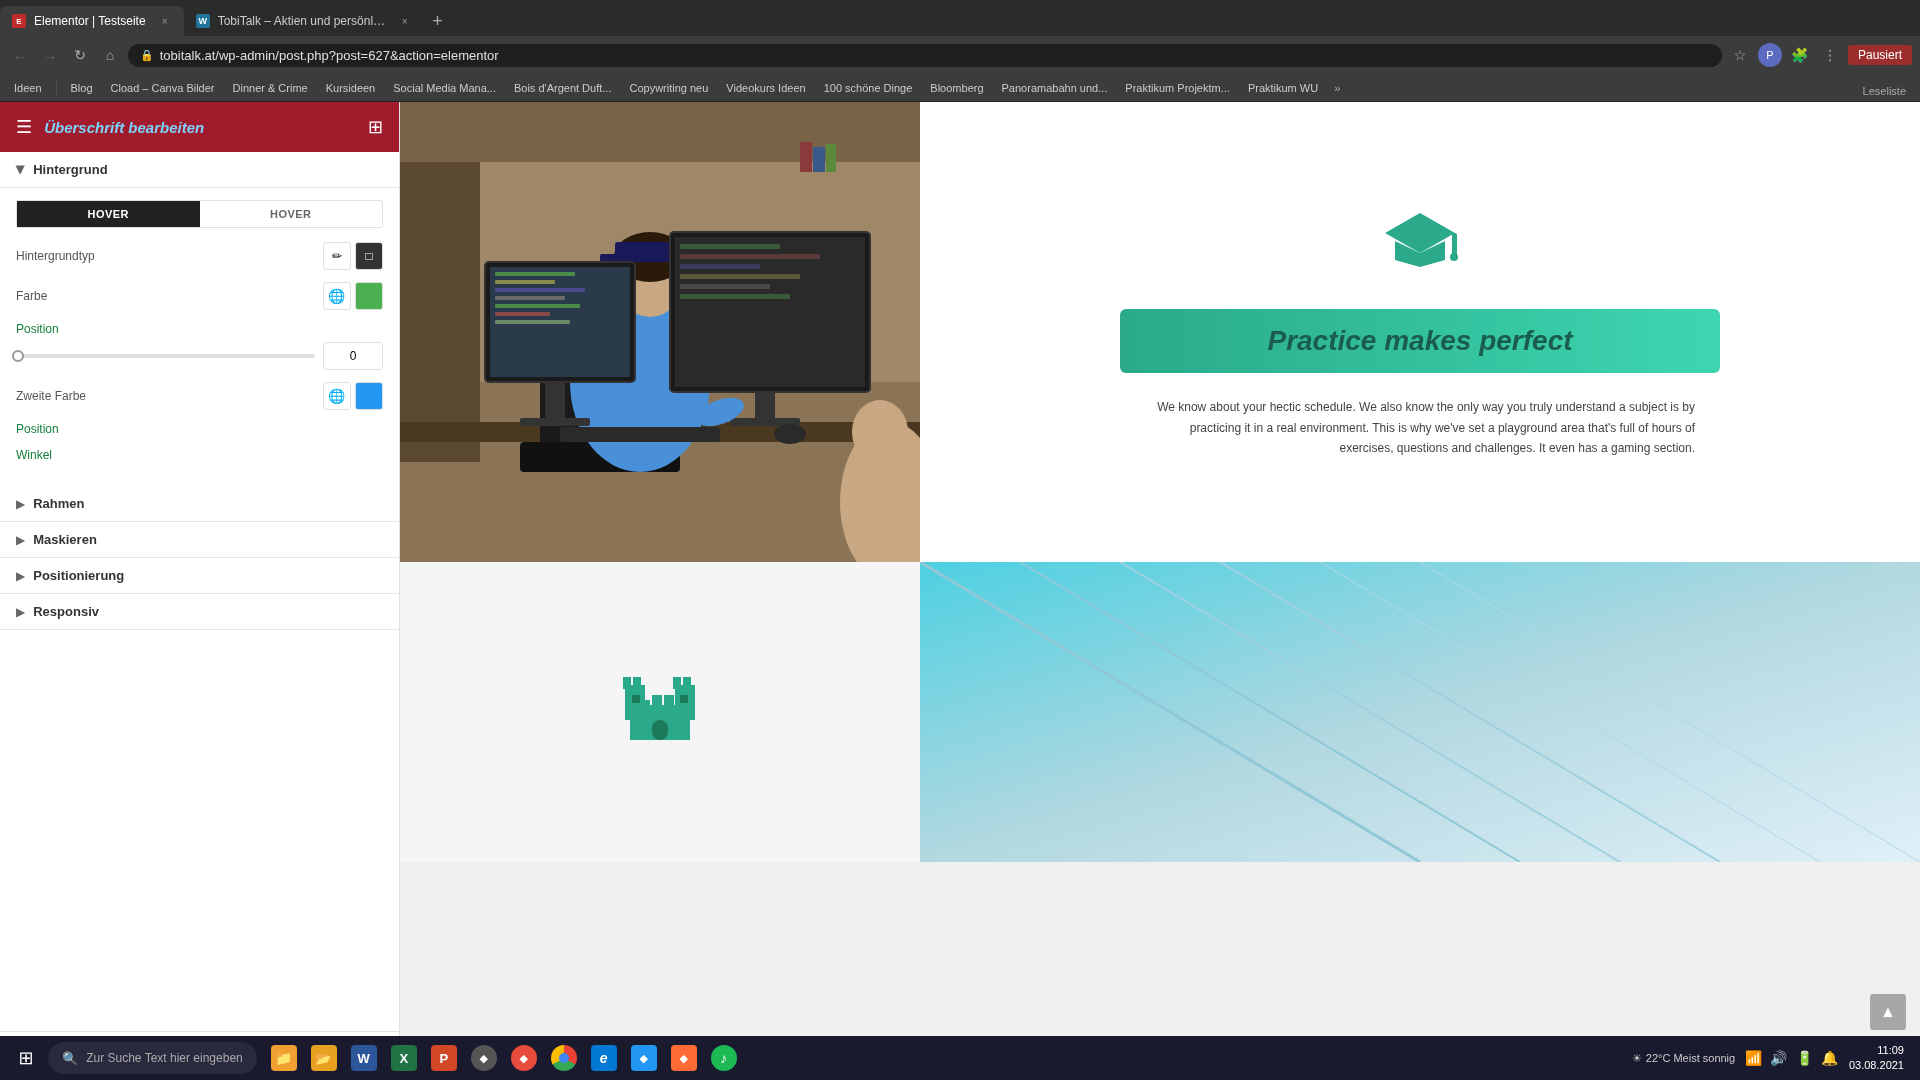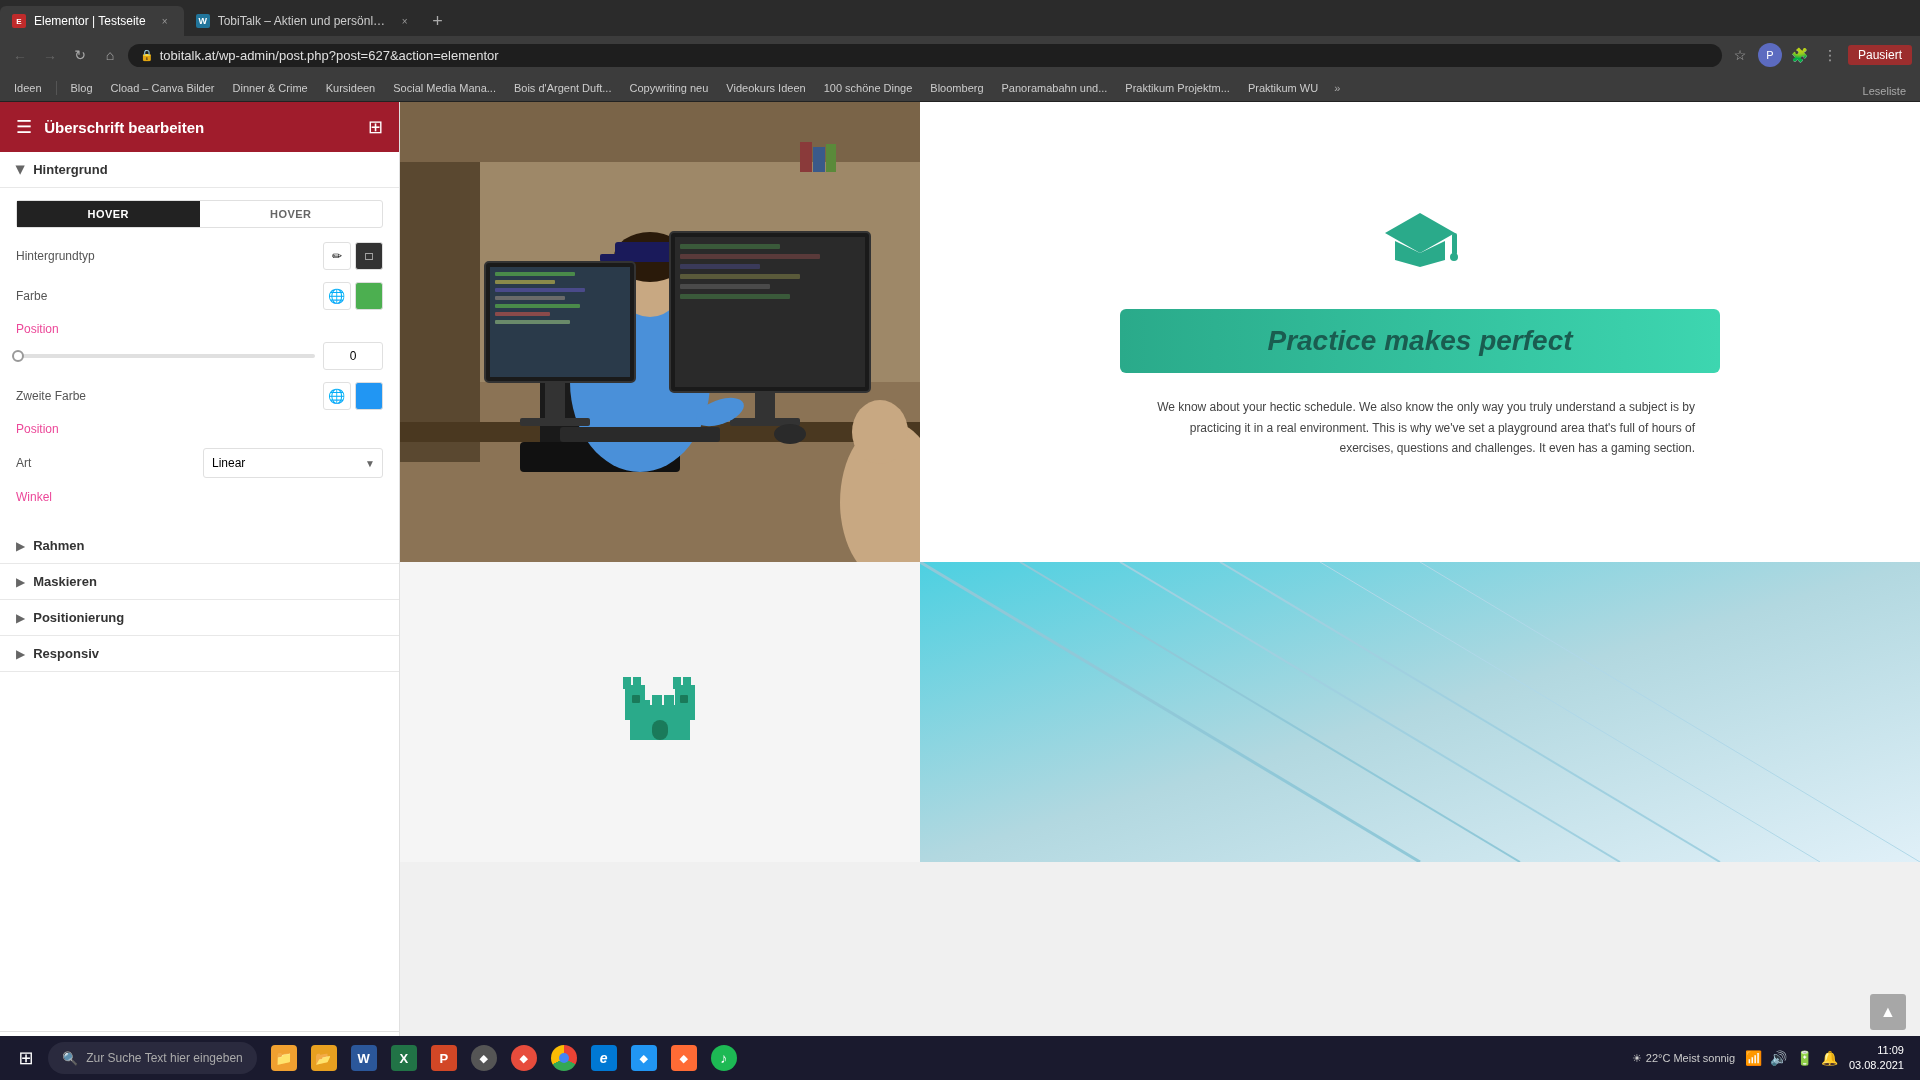--- a/index.html
+++ b/index.html
@@ -29,21 +29,21 @@
     .reading-btn { background: transparent; color: #aaa; font-size: 11px; padding: 2px 6px; cursor: pointer; margin-top: 6px; }
 
     
     .main-layout { display: flex; height: calc(1080px - 36px - 38px - 28px); }
 
     
     .elementor-panel { width: 400px; background: #fff; display: flex; flex-direction: column; border-right: 1px solid #e0e0e0; overflow: hidden; }
 
     .panel-header { background: #a01c2c; display: flex; align-items: center; padding: 0 16px; height: 50px; }
     .panel-menu-icon { color: #fff; font-size: 18px; cursor: pointer; margin-right: 12px; }
-    .panel-title { color: #ffffff; font-size: 15px; font-weight: 600; flex: 1; }
+    .panel-title { color: #7dd3fc; font-size: 15px; font-weight: 600; flex: 1; font-style: italic; }
     .panel-grid-icon { color: #fff; font-size: 18px; cursor: pointer; }
 
     .panel-content { flex: 1; overflow-y: auto; padding: 0; }
 
     
     .section-header { display: flex; align-items: center; padding: 10px 16px; cursor: pointer; border-bottom: 1px solid #e8e8e8; }
     .section-arrow { color: #666; font-size: 12px; margin-right: 8px; }
     .section-arrow.open { transform: rotate(90deg); }
     .section-title { font-size: 13px; font-weight: 600; color: #333; }
 
@@ -58,21 +58,21 @@
     
     .form-row { display: flex; align-items: center; margin-bottom: 12px; }
     .form-label { flex: 1; font-size: 12px; color: #555; }
     .form-control { display: flex; align-items: center; gap: 4px; }
 
     .color-btn { width: 28px; height: 28px; display: flex; align-items: center; justify-content: center; border: 1px solid #e0e0e0; border-radius: 3px; cursor: pointer; font-size: 14px; }
     .color-swatch { width: 28px; height: 28px; border-radius: 3px; cursor: pointer; border: 1px solid #ddd; }
 
     
     .slider-row { margin-bottom: 12px; }
-    .slider-label { font-size: 12px; color: #ec4899; margin-bottom: 6px; }
+    .slider-label { font-size: 12px; color: #15803d; margin-bottom: 6px; }
     .slider-control { display: flex; align-items: center; gap: 8px; }
     .slider-track { flex: 1; height: 4px; background: #e0e0e0; border-radius: 2px; position: relative; cursor: pointer; }
     .slider-fill { height: 100%; background: #d0d0d0; border-radius: 2px; }
     .slider-thumb { width: 12px; height: 12px; background: #fff; border: 2px solid #999; border-radius: 50%; position: absolute; top: -4px; cursor: grab; }
     .slider-input { width: 60px; height: 28px; border: 1px solid #e0e0e0; border-radius: 3px; text-align: center; font-size: 12px; padding: 2px; }
 
     
     .dropdown-row { display: flex; align-items: center; margin-bottom: 12px; }
     .dropdown-label { flex: 1; font-size: 12px; color: #555; }
     .dropdown-wrapper { position: relative; width: 180px; }
@@ -253,30 +253,20 @@
                 <span style="font-size:14px;">🌐</span>
               </div>
               <div class="color-swatch" style="background:#2196F3;"></div>
             </div>
           </div>
 
           <div class="slider-row">
             <div class="slider-label">Position</div>
           </div>
 
-          <div class="dropdown-row">
-            <span class="dropdown-label">Art</span>
-            <div class="dropdown-wrapper">
-              <select>
-                <option>Linear</option>
-                <option>Radial</option>
-              </select>
-              <span class="dropdown-arrow">▼</span>
-            </div>
-          </div>
 
           <div class="slider-row winkel-slider">
             <div class="slider-label">Winkel</div>
           </div>
 
         </div>
       </div>
 
       <div class="section-header">
         <span class="section-arrow">▶</span>

